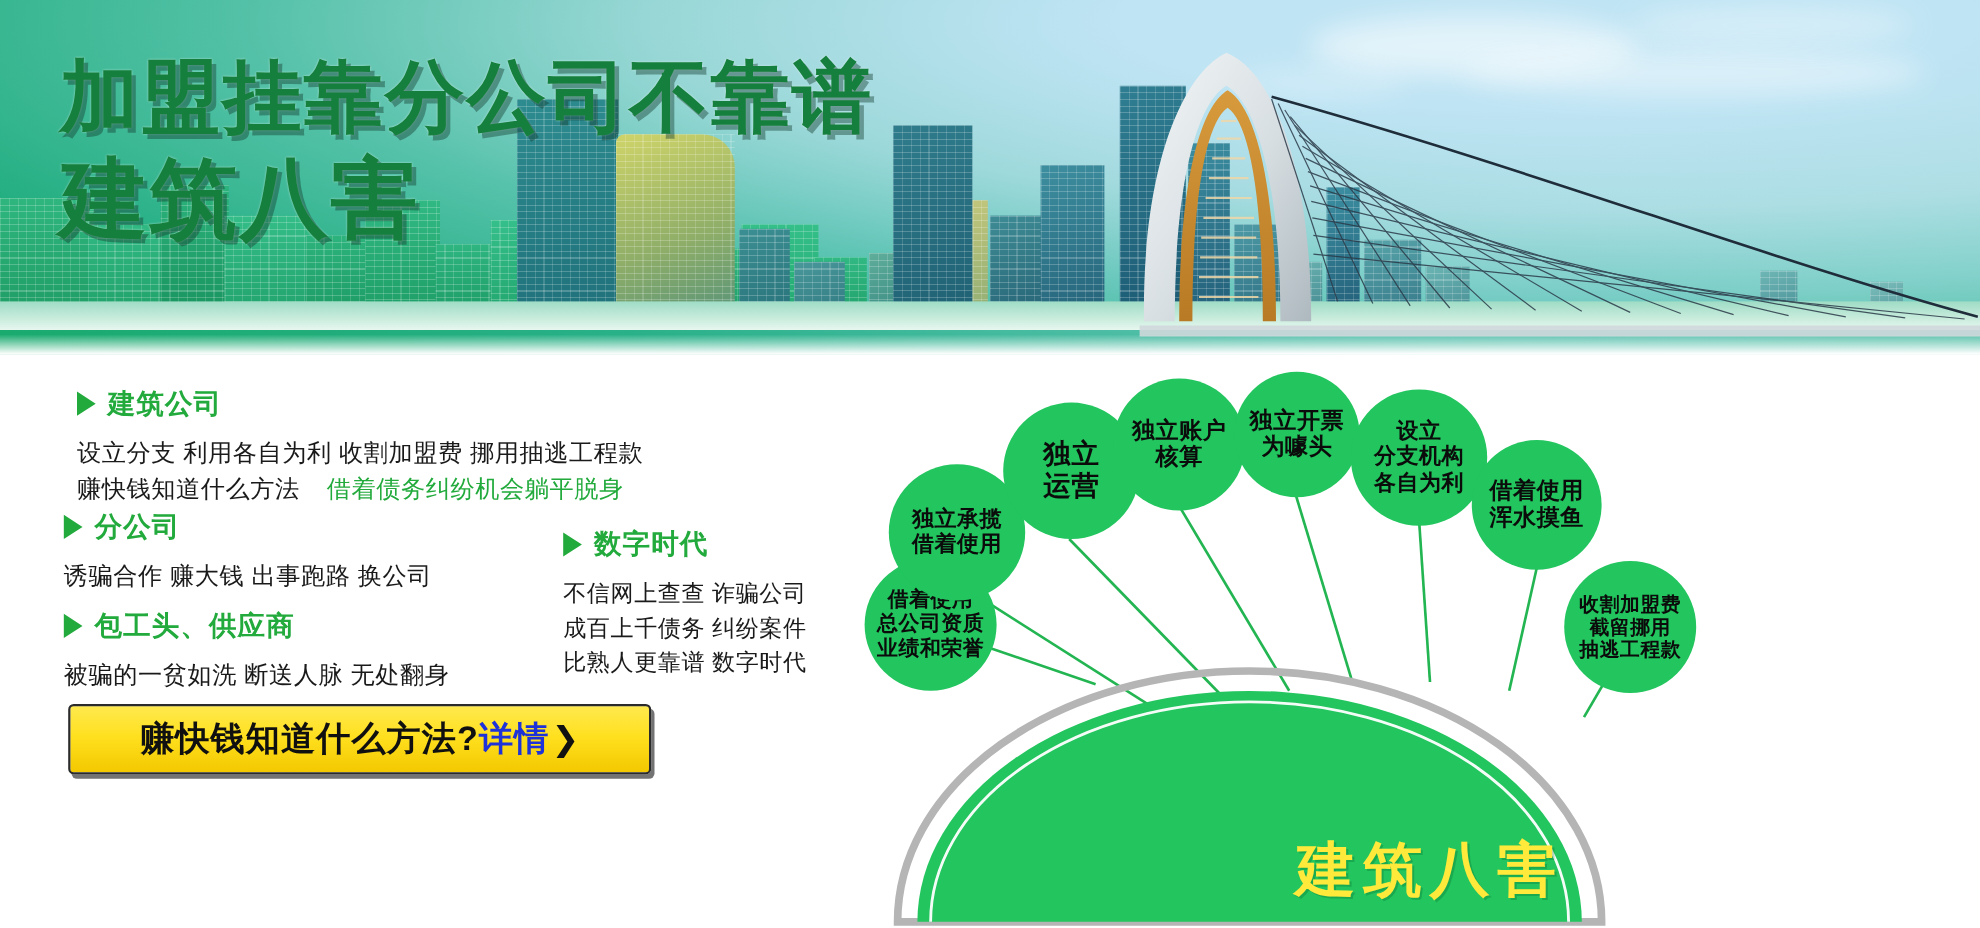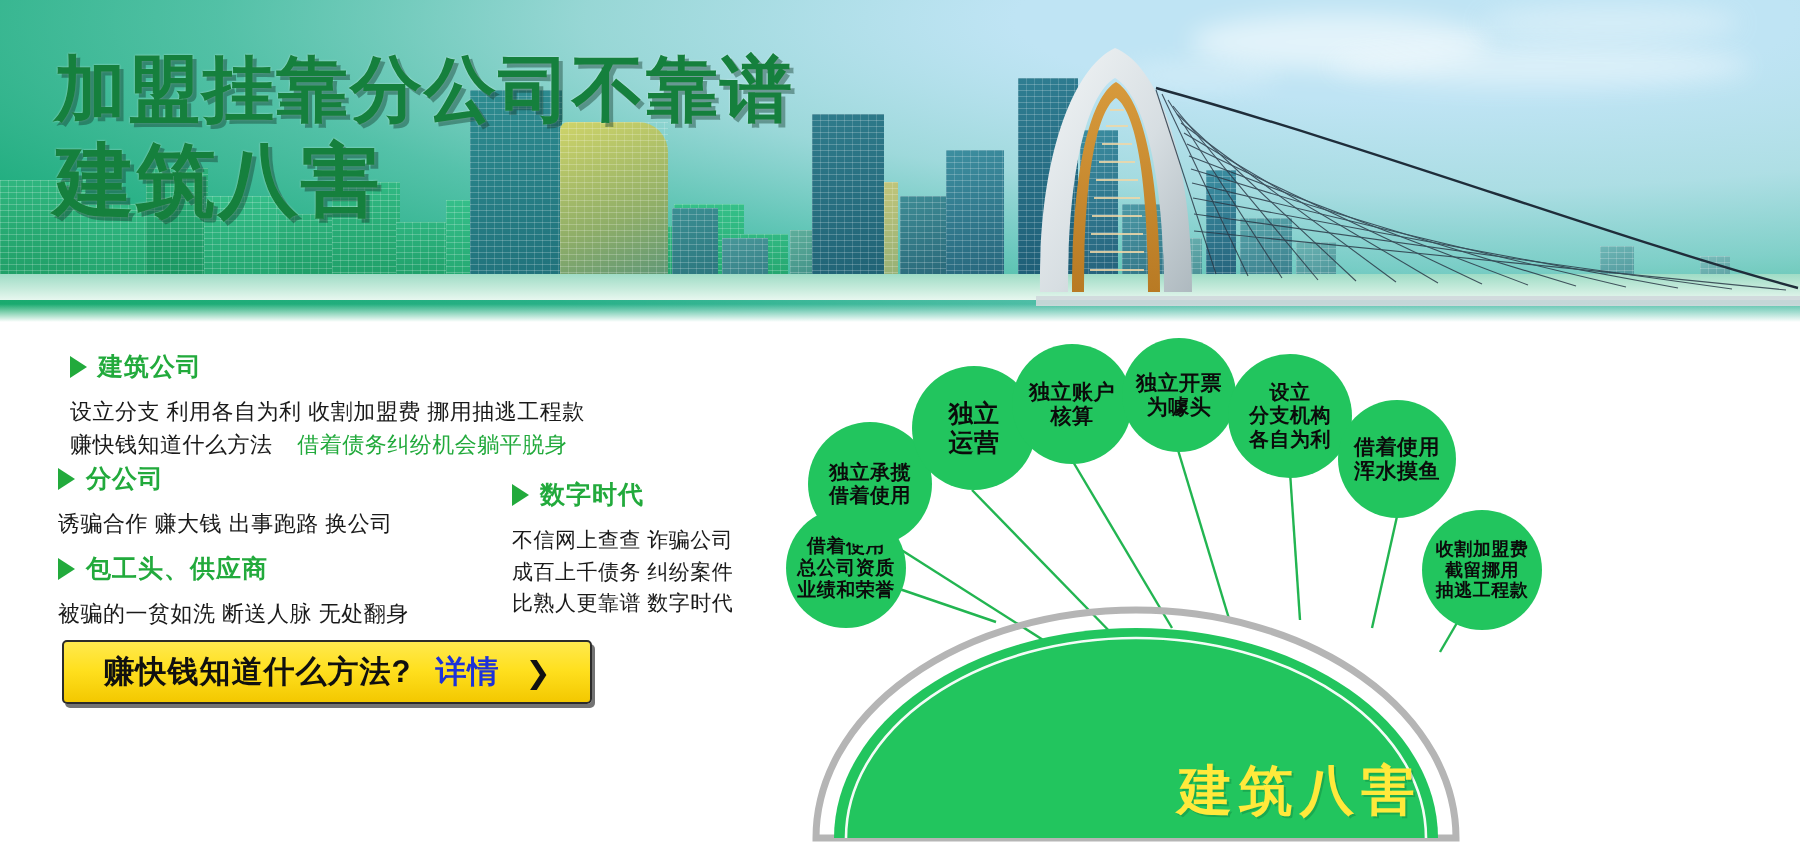--- a/index.html
+++ b/index.html
@@ -73,21 +73,21 @@
   .s-contractor{left:58px;top:230px;width:460px;}
   .s-digital{left:512px;top:140px;width:260px;margin-top:16px;}
   .s-digital .sec-body{font-size:21px;line-height:1.5;}
 
   
   .cta{
     position:absolute;left:62px;top:318px;width:526px;height:60px;
     background:linear-gradient(to bottom,#ffe94e 0%,#ffe01f 46%,#f3c800 100%);
     border:2px solid #2b2b2b;border-radius:5px;
     box-shadow:3px 4px 0 rgba(0,0,0,0.55);
-    display:flex;align-items:center;justify-content:center;gap:24px;
+    display:flex;align-items:center;justify-content:center;gap:0;
     cursor:pointer;
   }
   .cta-main{font-size:31px;font-weight:700;color:#101010;letter-spacing:1px;}
   .cta-link{font-size:31px;font-weight:700;color:#1d32d8;letter-spacing:1px;}
   .cta-chev{font-size:30px;color:#111;font-weight:400;margin-left:2px;}
 
   
   .right{position:absolute;left:800px;top:322px;width:1000px;height:522px;}
   .diagram{position:absolute;inset:0;}
   .bubble{

